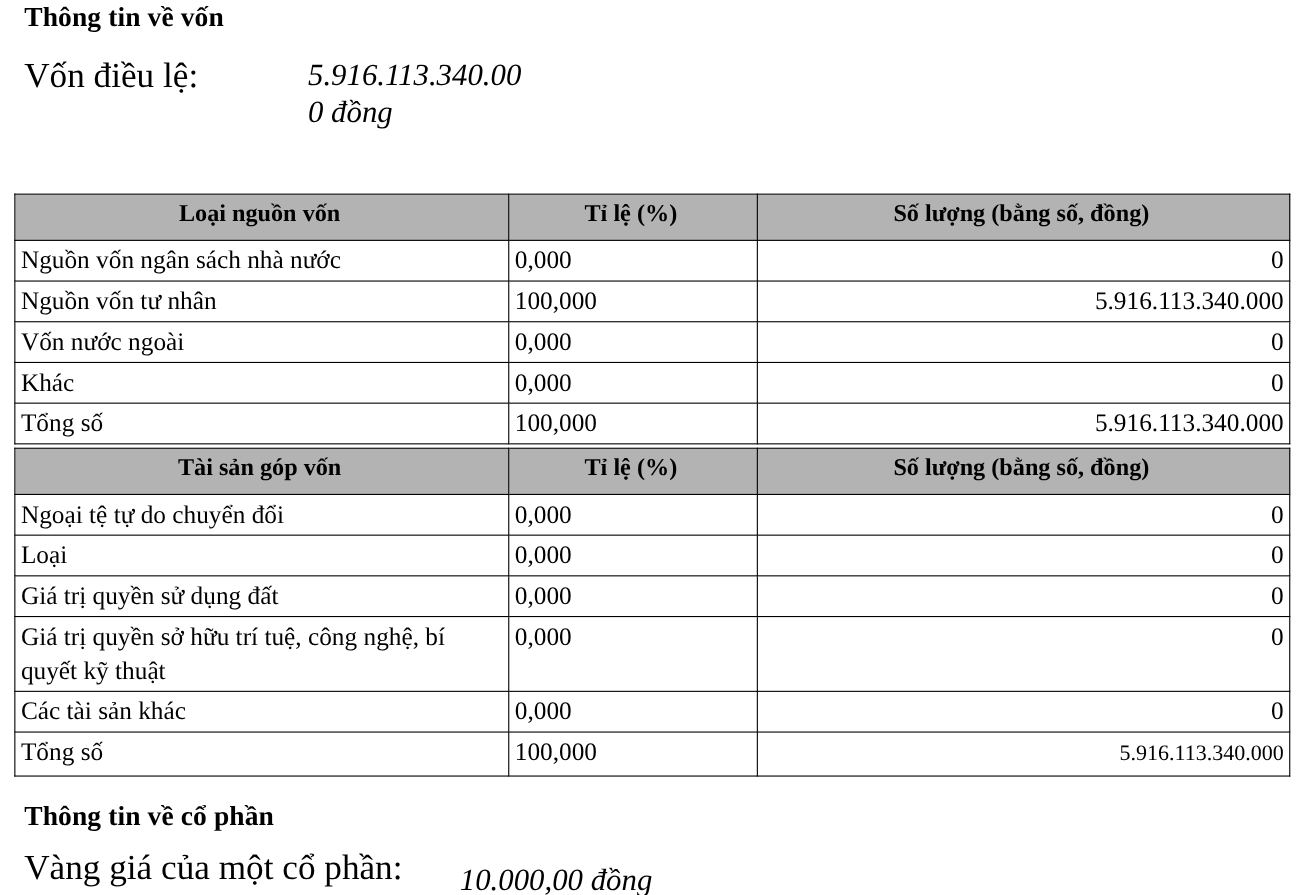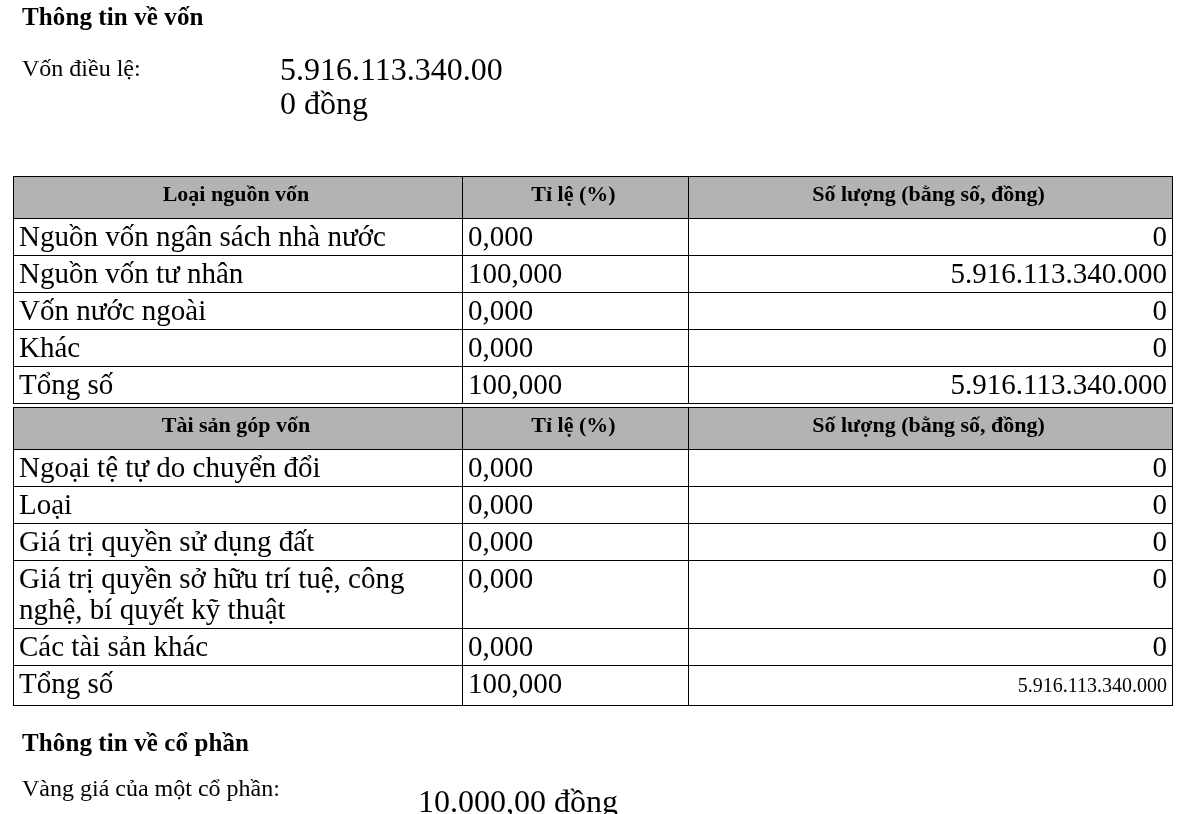--- a/index.html
+++ b/index.html
@@ -43,27 +43,28 @@
     left: 22px;
     top: 728px;
   }
 
   
   .kv-row {
     position: absolute;
     display: block;
   }
   .kv-label {
-    font-size: 24px;
+    font-size: 32px;
     line-height: 32px;
     white-space: nowrap;
   }
   .kv-value {
-    font-size: 32px;
+    font-size: 28px;
     line-height: 34px;
+    font-style: italic;
     white-space: pre-line;
   }
 
   #row-vondieule {
     left: 22px;
     top: 52px;
     width: 1100px;
   }
   #row-vondieule .kv-label {
     position: absolute;
@@ -123,21 +124,21 @@
     font-size: 22px;
     line-height: 26px;
     text-align: center;
     height: 34px;
     padding: 4px 4px 3px 0;
     white-space: nowrap;
     margin-left: 38px;
   }
 
   .cap-table tbody td {
-    font-size: 29px;
+    font-size: 23px;
     line-height: 31px;
     padding: 2px 5px 3px 5px;
   }
 
   .cell-name {
     text-align: left;
   }
   .cell-rate {
     text-align: left;
     white-space: nowrap;

